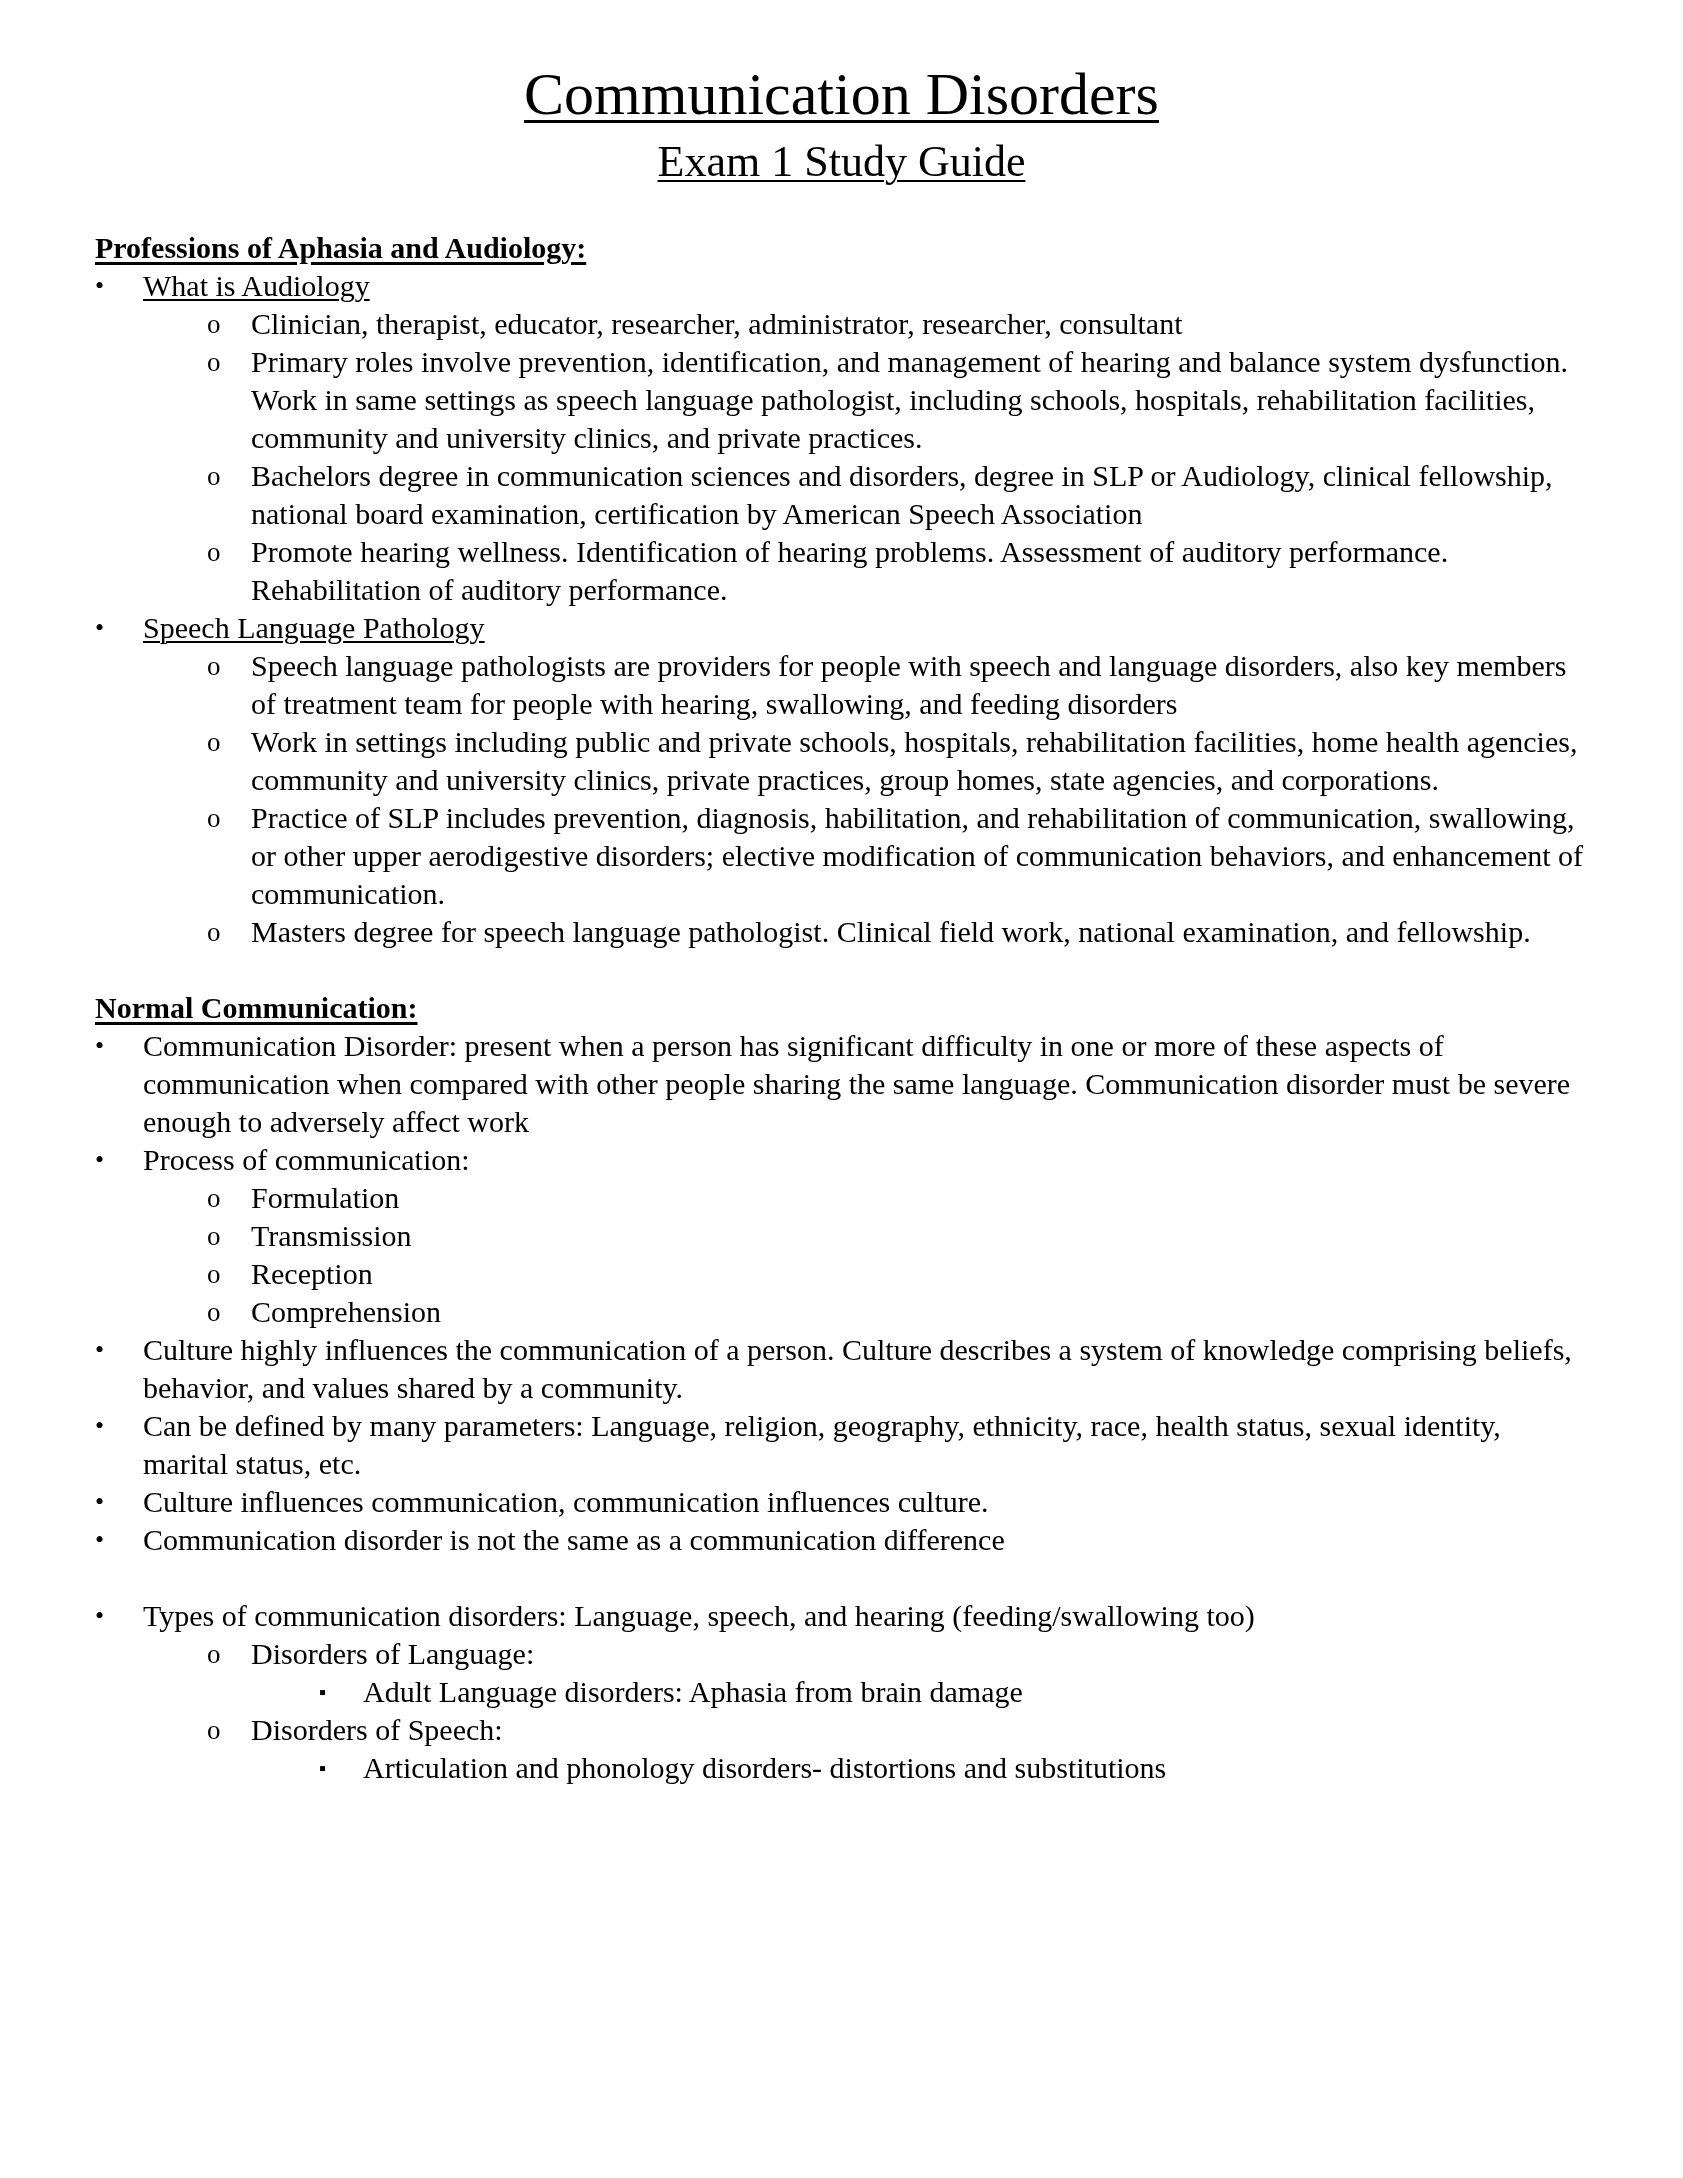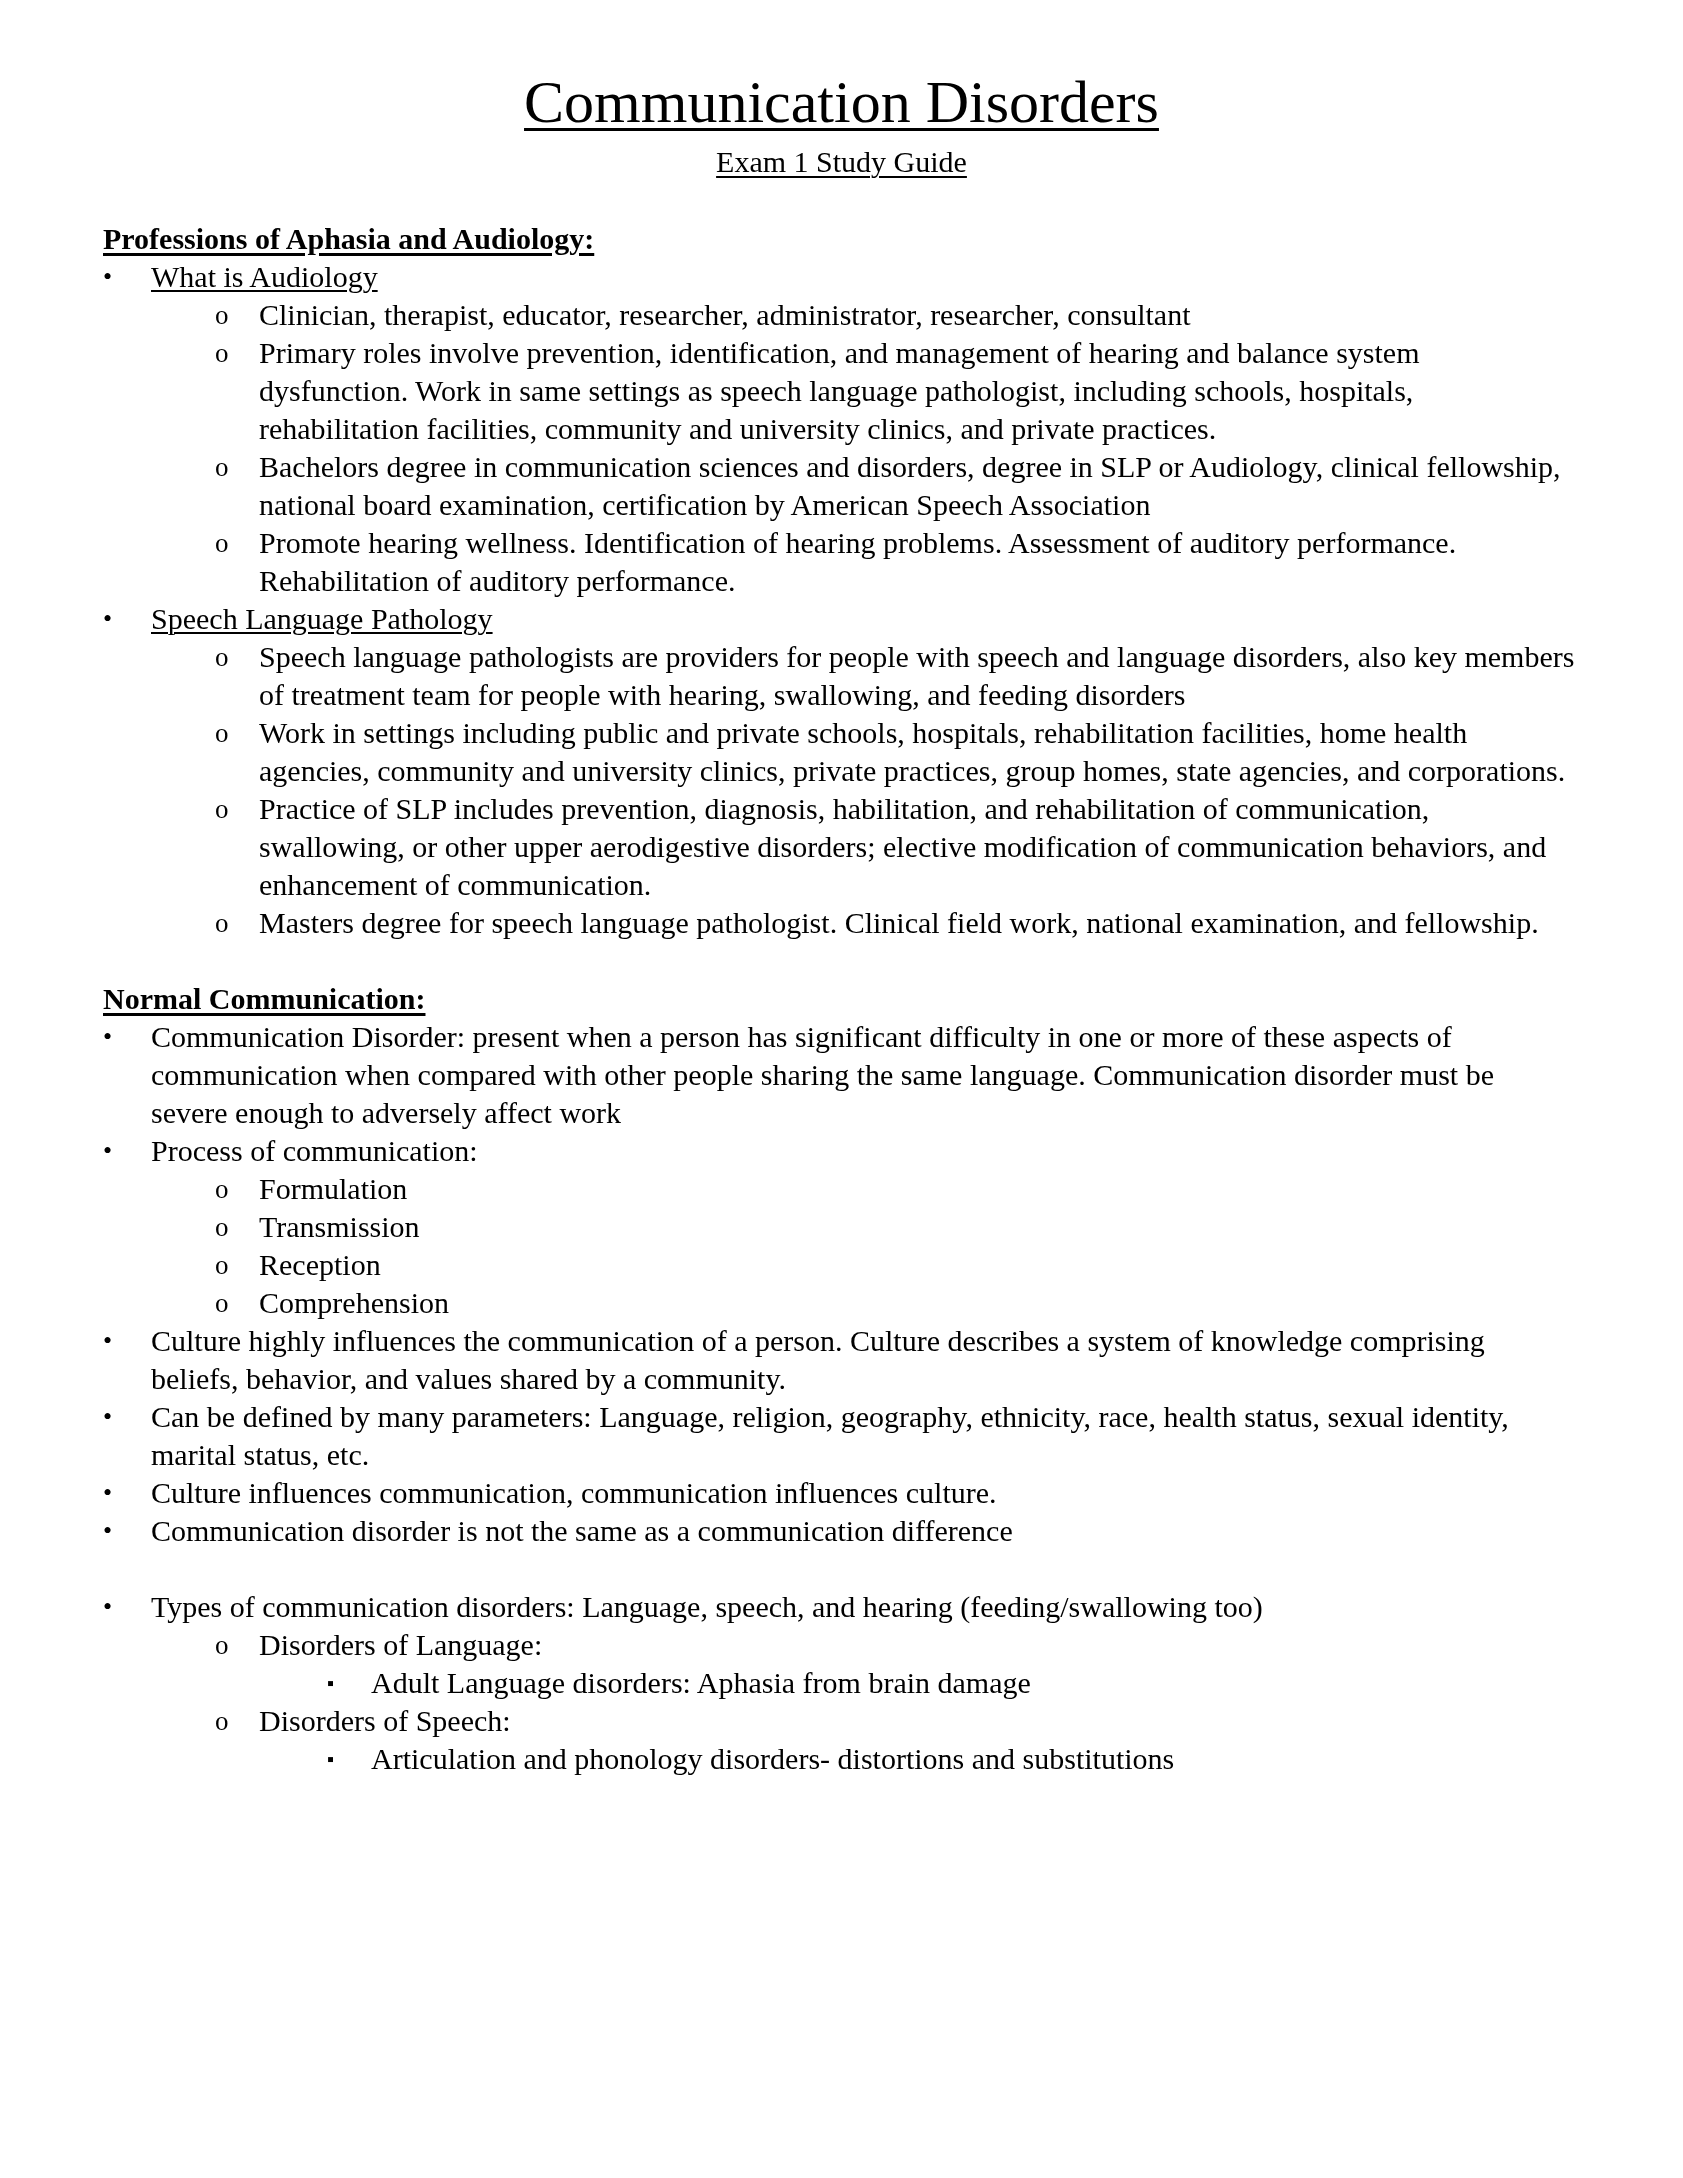--- a/index.html
+++ b/index.html
@@ -13,21 +13,21 @@
     font-family: "Liberation Serif", "DejaVu Serif", serif;
     color: #000000;
     -webkit-font-smoothing: none;
   }
 
   .page {
     position: relative;
     width: 1683px;
     height: 2178px;
     box-sizing: border-box;
-    padding: 8px;
+    padding: 0;
     overflow: hidden;
   }
 
   
   .title-block {
     text-align: center;
     padding-top: 63px;
   }
   .doc-title {
     font-size: 60px;
@@ -35,21 +35,21 @@
     font-weight: normal;
     margin: 0;
     letter-spacing: 0px;
   }
   .doc-title span.u {
     text-decoration: underline;
     text-underline-offset: 6px;
     text-decoration-thickness: 3px;
   }
   .doc-subtitle {
-    font-size: 30px;
+    font-size: 44px;
     line-height: 1.2;
     margin: 10px 0 0 0;
     font-weight: normal;
   }
   .doc-subtitle span.u {
     text-decoration: underline;
     text-underline-offset: 4px;
     text-decoration-thickness: 2px;
   }
 

